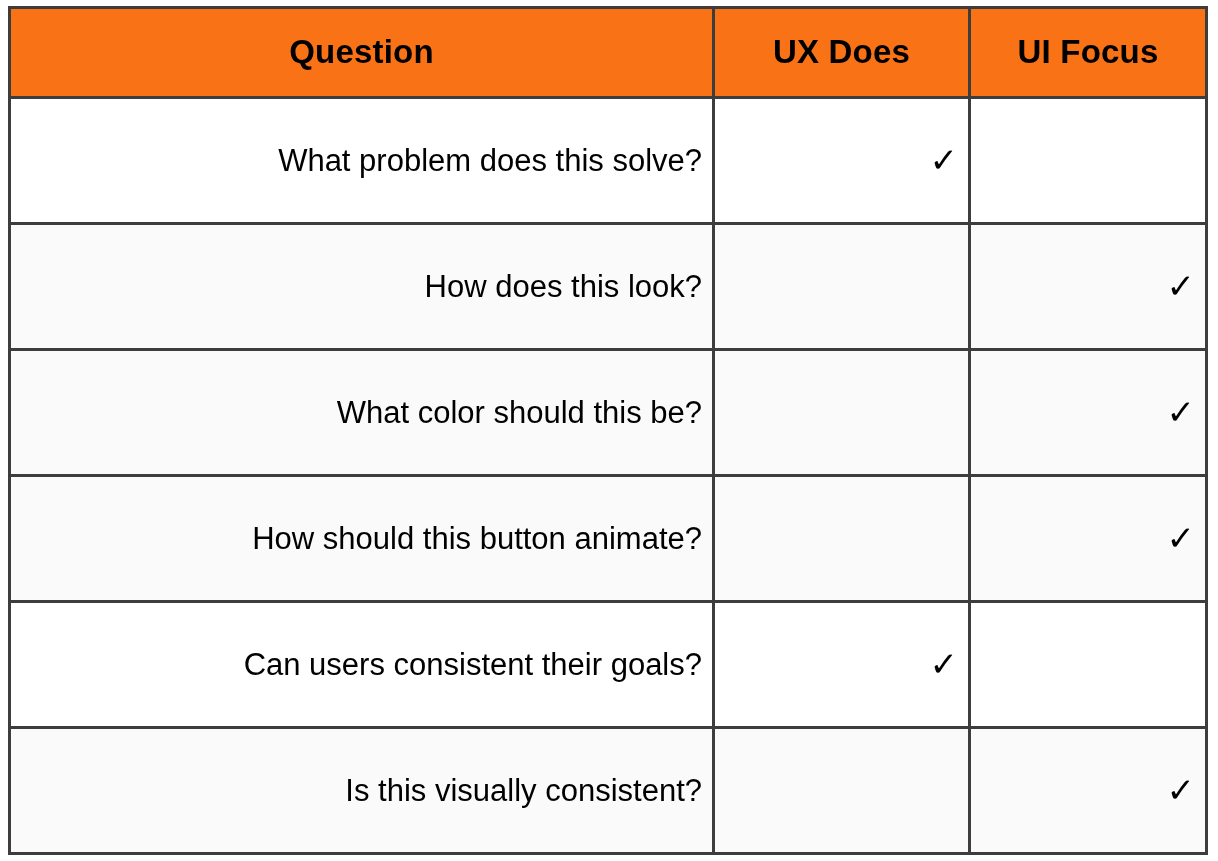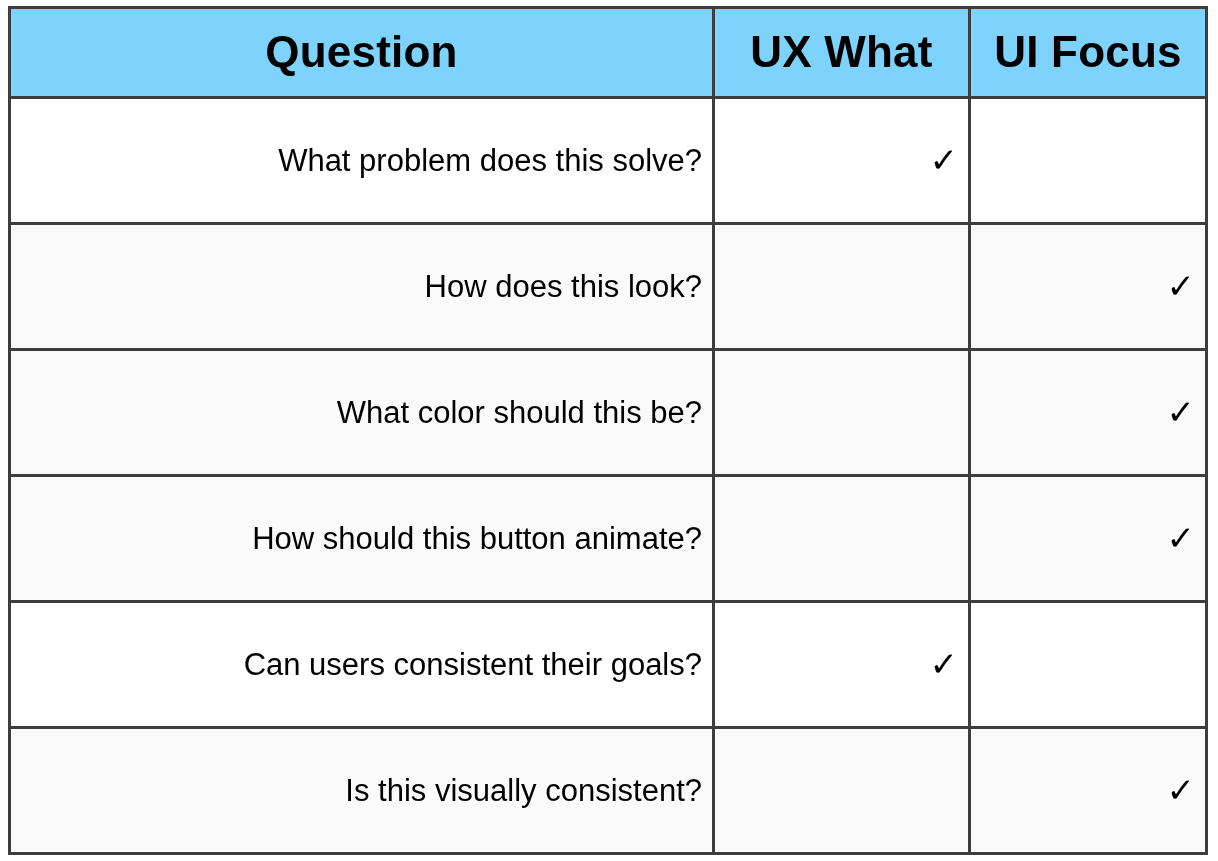--- a/index.html
+++ b/index.html
@@ -44,23 +44,23 @@
   table.comparison td {
     border: 3px solid #3d3d3d;
     box-sizing: border-box;
     padding: 0 10px;
     vertical-align: middle;
     text-align: center;
     color: #000000;
   }
 
   table.comparison thead th {
-    background: #7dd3fc;
+    background: #f97316;
     font-weight: bold;
-    font-size: 44px;
+    font-size: 33px;
     height: 90px;
     line-height: 1.1;
     letter-spacing: 0.2px;
   }
 
   table.comparison tbody td {
     font-size: 31px;
     font-weight: normal;
     height: 95px;
     line-height: 1.15;
@@ -97,21 +97,21 @@
   <div class="table-wrap">
     <table class="comparison">
       <colgroup>
         <col class="c-question">
         <col class="c-ux">
         <col class="c-ui">
       </colgroup>
       <thead>
         <tr>
           <th>Question</th>
-          <th>UX What</th>
+          <th>UX Does</th>
           <th>UI Focus</th>
         </tr>
       </thead>
       <tbody id="table-body">
           <tr class="row-odd">
             <td class="question-cell">What problem does this solve?</td>
             <td><span class="check-mark">✓</span></td>
             <td><span class="check-empty"></span></td>
           </tr>
           <tr class="row-even">

